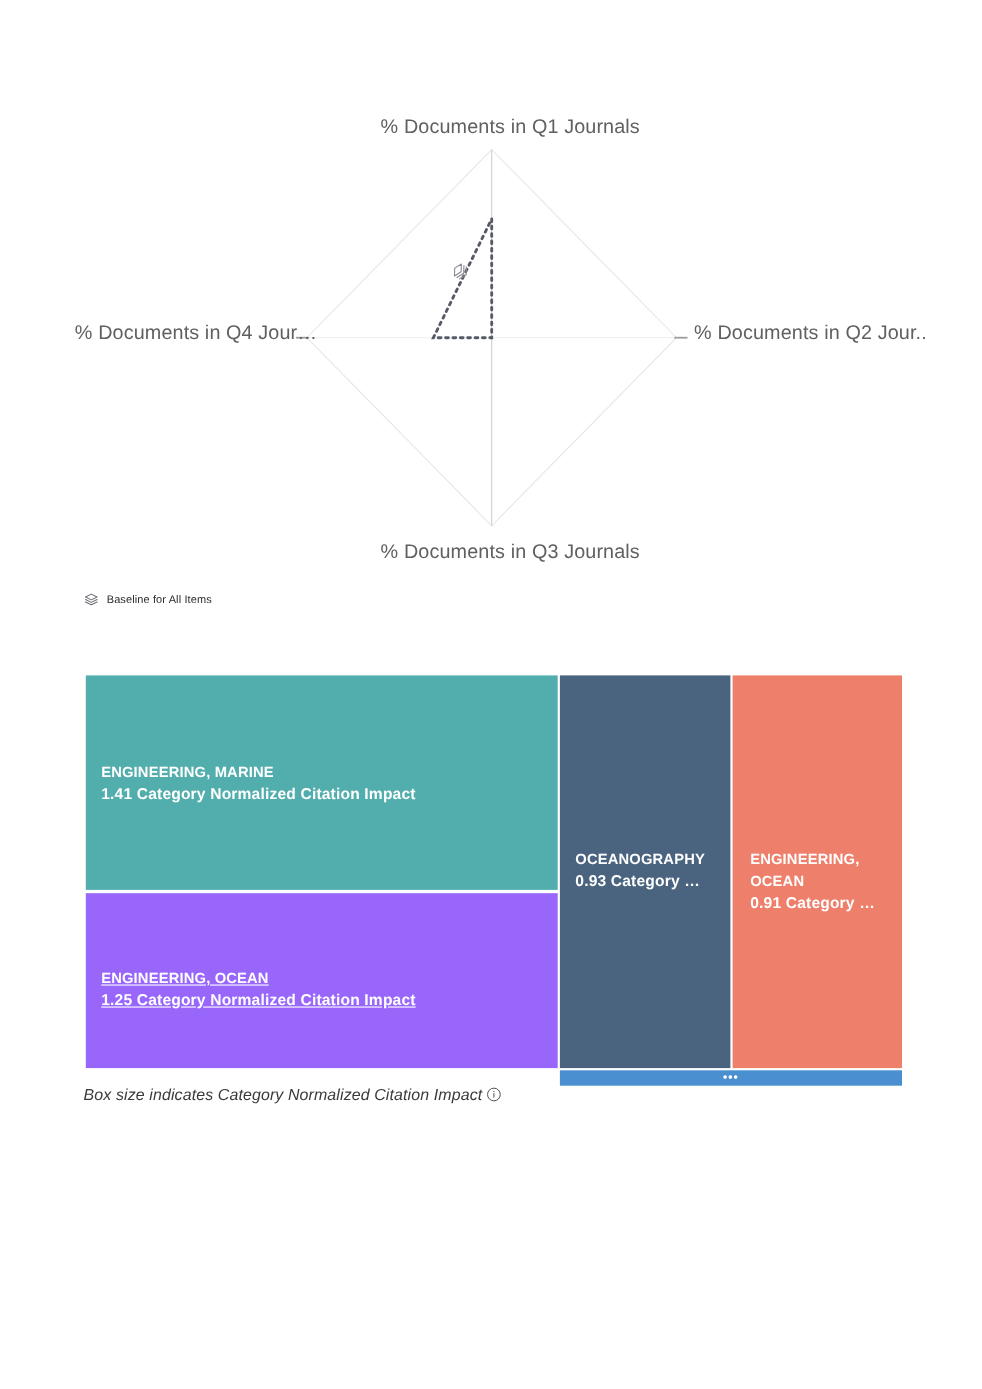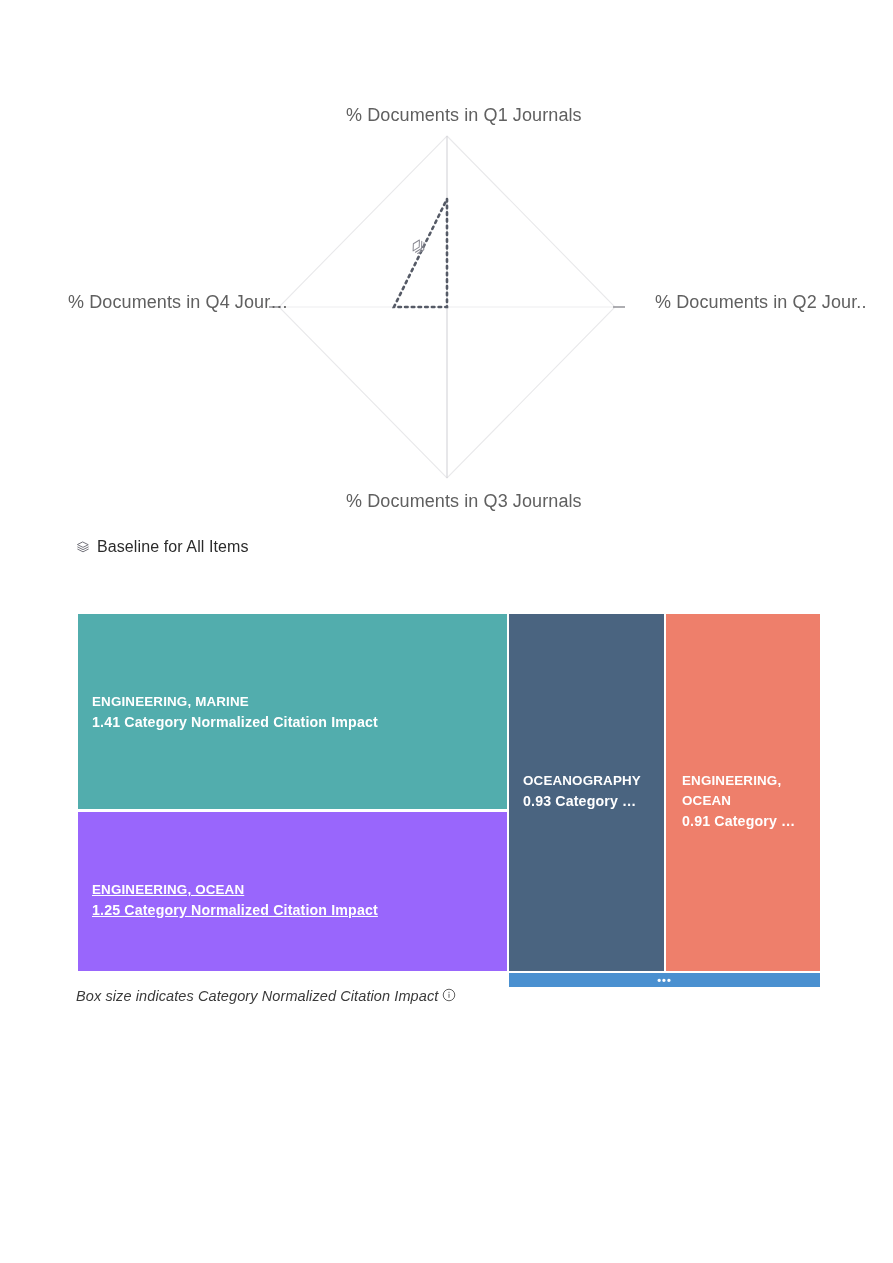--- a/index.html
+++ b/index.html
@@ -34,21 +34,21 @@
   }
   .axis-label {
     position: absolute;
     font-size: 18px;
     color: #606060;
     white-space: nowrap;
     letter-spacing: 0.1px;
   }
   #label-q1 { left: 268px; top: 5px; }
   #label-q3 { left: 268px; top: 391px; }
-  #label-q2 { left: 553px; top: 192px; margin-left: 24px; }
+  #label-q2 { left: 553px; top: 192px; }
   #label-q4 { left: -10px; top: 192px; }
 
   
   #baseline-marker {
     position: absolute;
     left: 332px;
     top: 138px;
     width: 18px;
     height: 18px;
   }
@@ -56,21 +56,21 @@
   
   #radar-legend {
     position: absolute;
     left: 76px;
     top: 538px;
     display: flex;
     align-items: center;
     gap: 7px;
   }
   #radar-legend .legend-text {
-    font-size: 16px;
+    font-size: 10px;
     color: #2b2b2b;
     letter-spacing: 0.1px;
   }
 
   
   #treemap {
     position: absolute;
     left: 78px;
     top: 614px;
     width: 742px;

